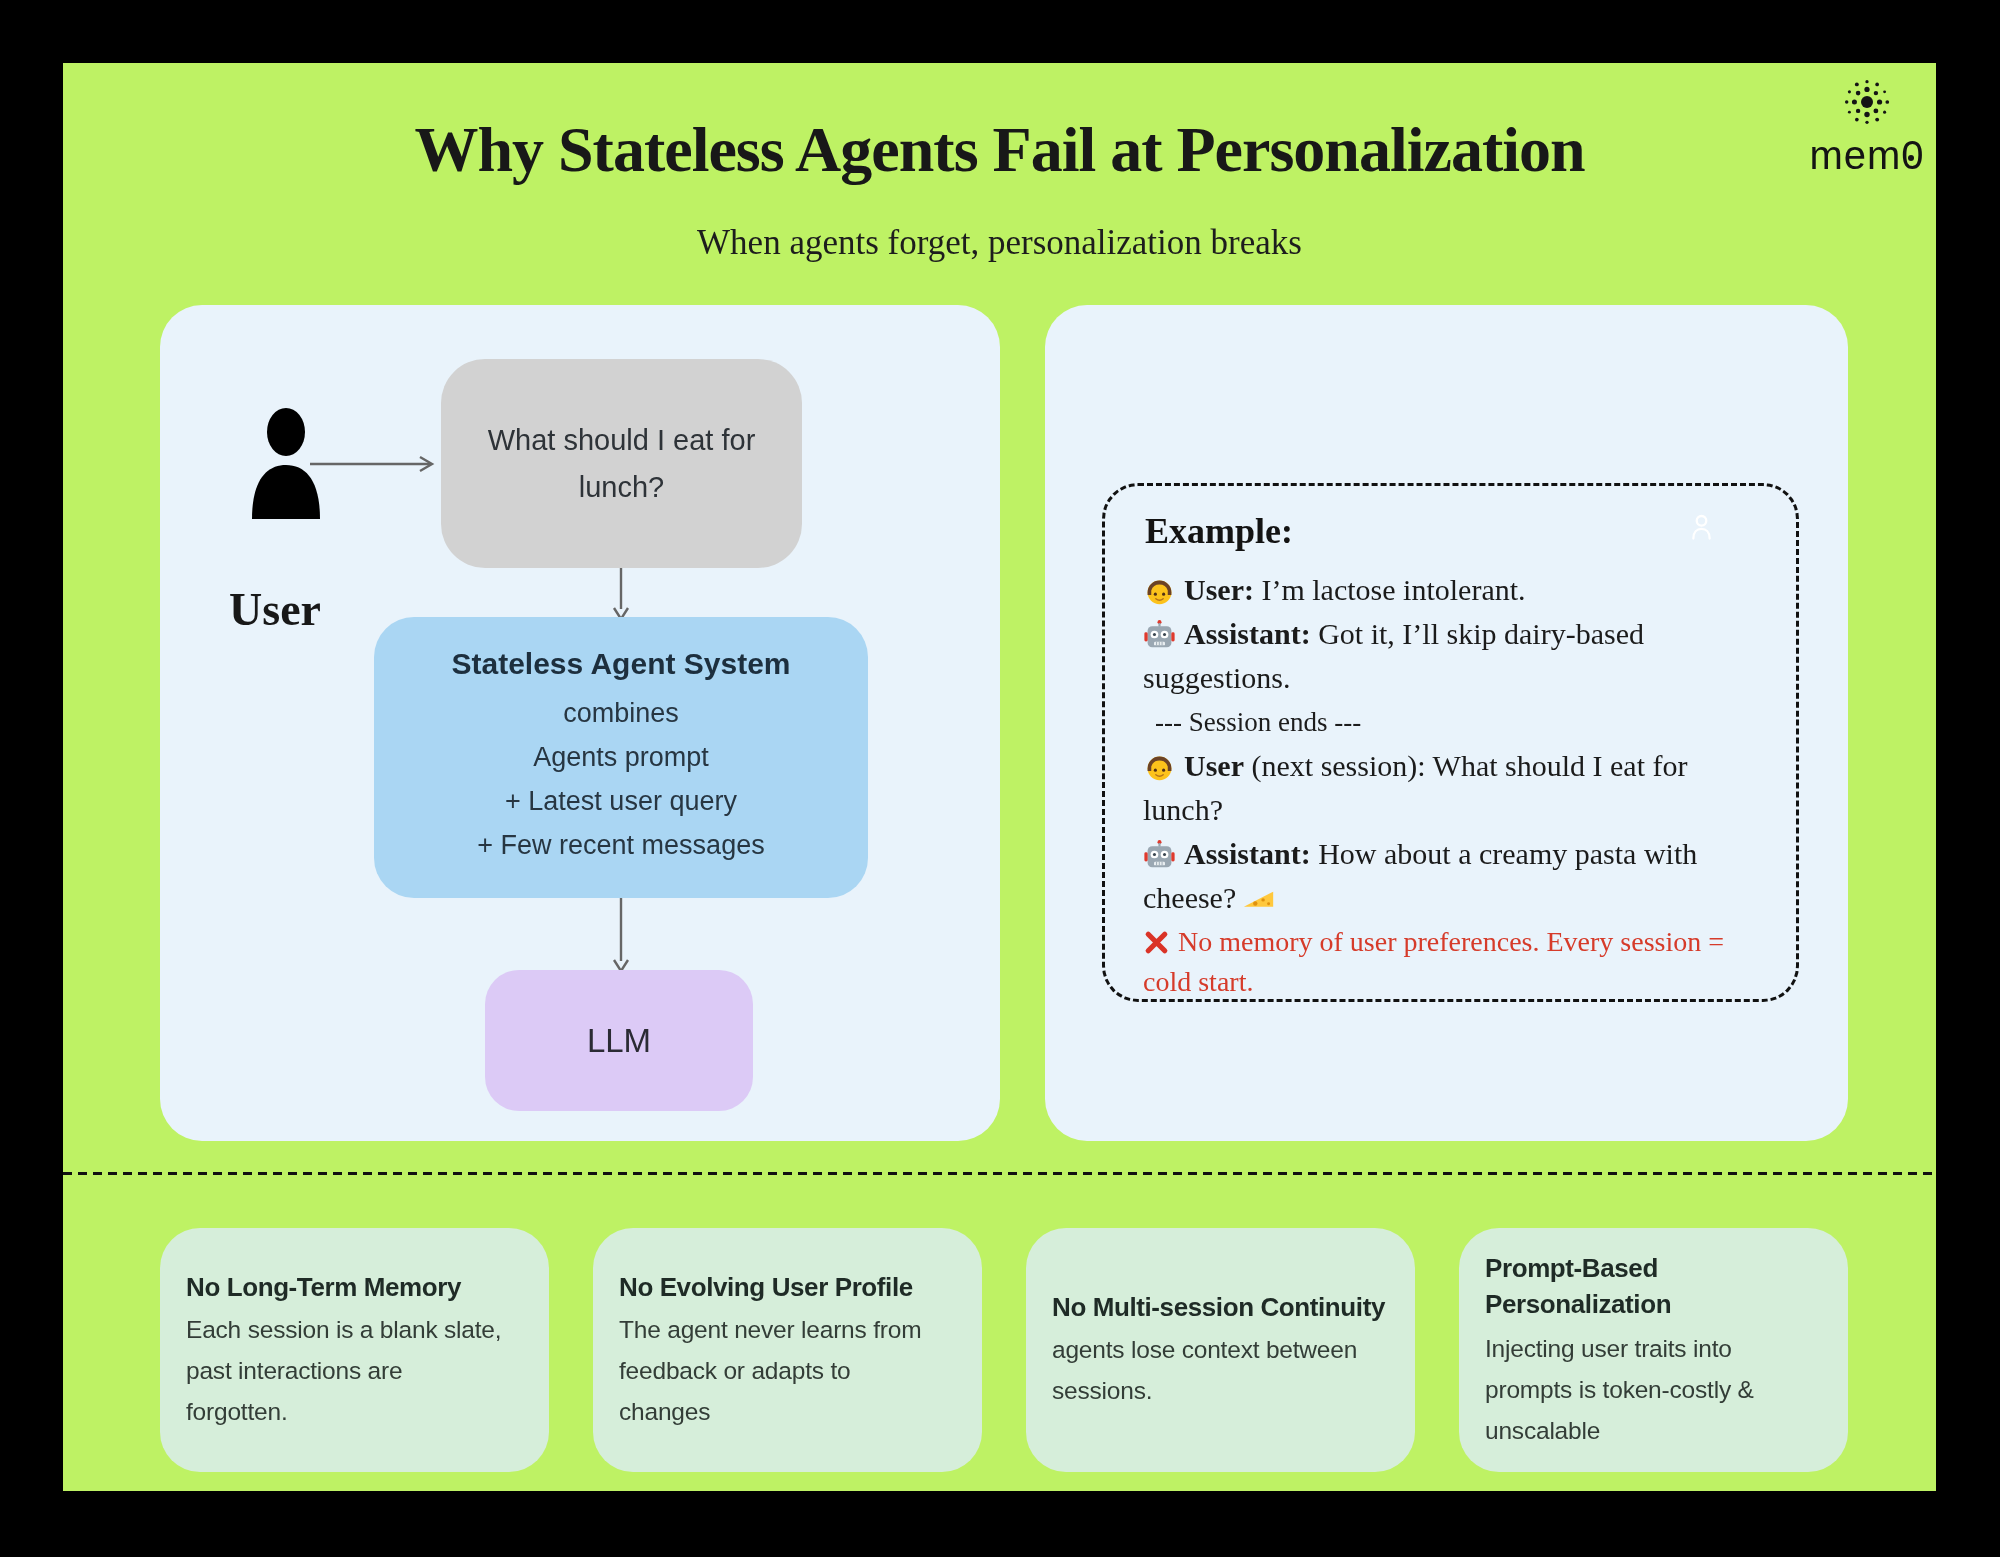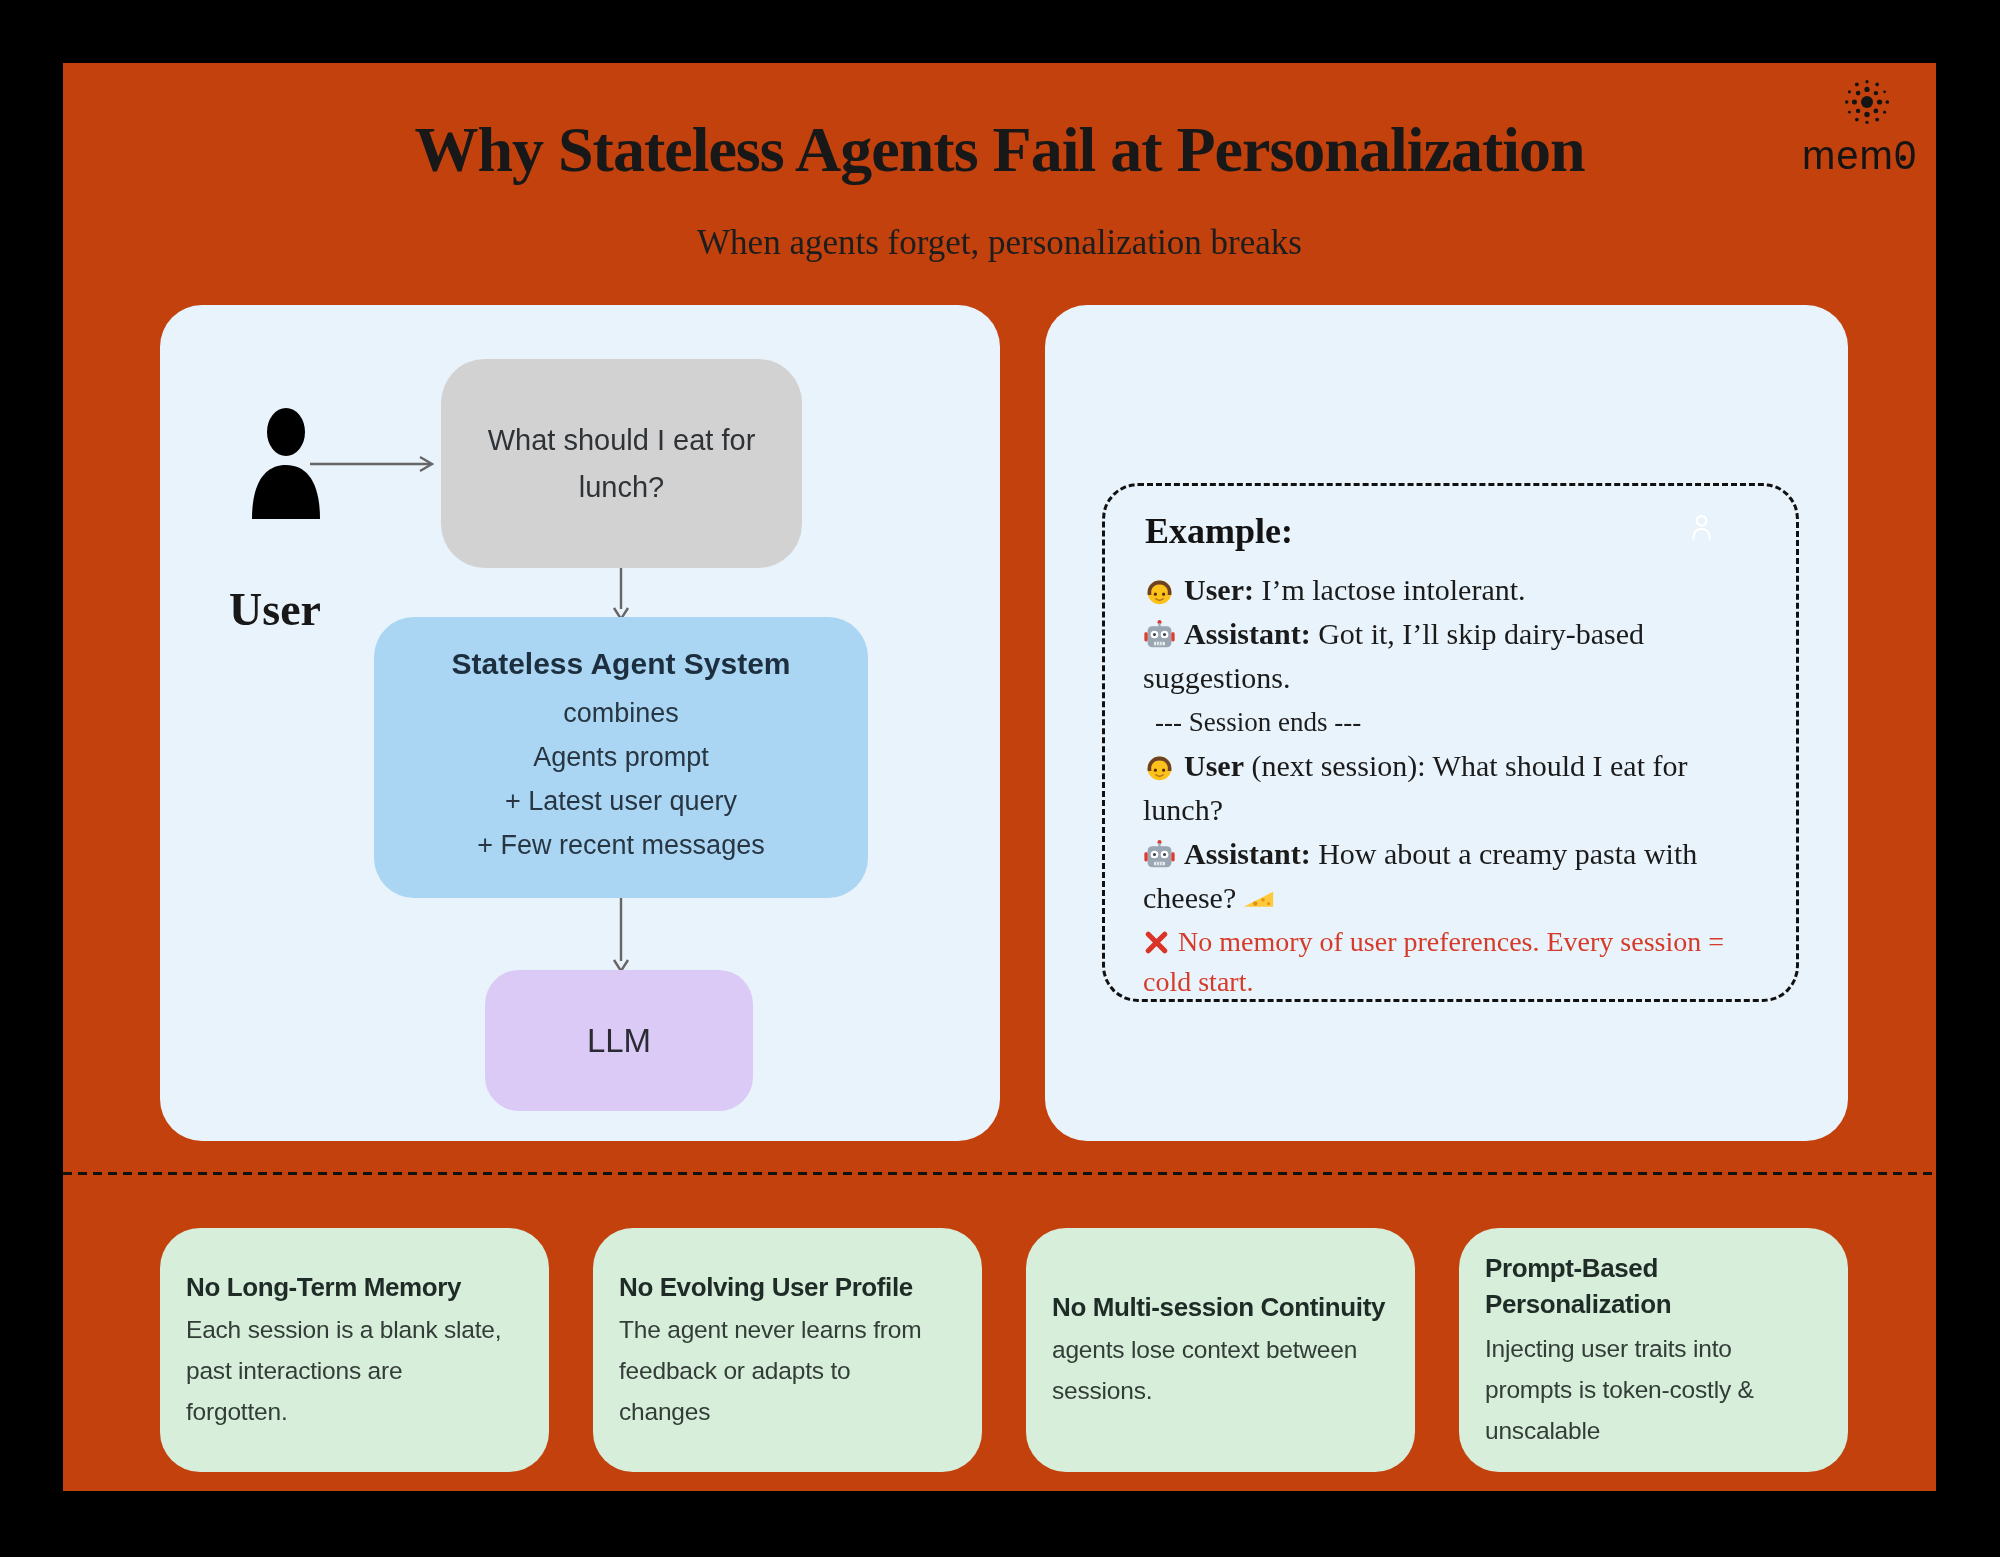--- a/index.html
+++ b/index.html
@@ -2,33 +2,33 @@
 <html><head>
 <meta charset="utf-8">
 <style>
   html,body{margin:0;padding:0;}
   body{
     width:2000px;height:1557px;position:relative;background:#000;
     font-family:"Liberation Sans",sans-serif;overflow:hidden;
   }
   .canvas{
     position:absolute;left:63px;top:63px;width:1873px;height:1428px;
-    background:#c2410c;
+    background:#bef264;
   }
   
   .page-title{
     position:absolute;top:50px;left:0;right:0;text-align:center;
     font-family:"Liberation Serif",serif;font-weight:900;font-size:64px;
     color:#181818;letter-spacing:-1px;
   }
   .page-subtitle{
     position:absolute;top:160px;left:0;right:0;text-align:center;
     font-family:"Liberation Serif",serif;font-size:35px;color:#1d1d1d;
   }
-  .logo{position:absolute;top:10px;right:4px;width:130px;}
+  .logo{position:absolute;top:10px;right:4px;width:130px;text-align:center;}
   .logo-burst{display:block;margin:0 auto;}
   .logo-text{
     position:relative;display:inline-block;font-family:"Liberation Sans",sans-serif;
     font-size:40px;color:#141414;letter-spacing:1px;margin-top:2px;
   }
   .logo-text::after{ 
     content:"";position:absolute;right:11px;top:56%;width:6px;height:6px;
     border-radius:50%;background:#141414;transform:translateY(-50%);
   }
   

